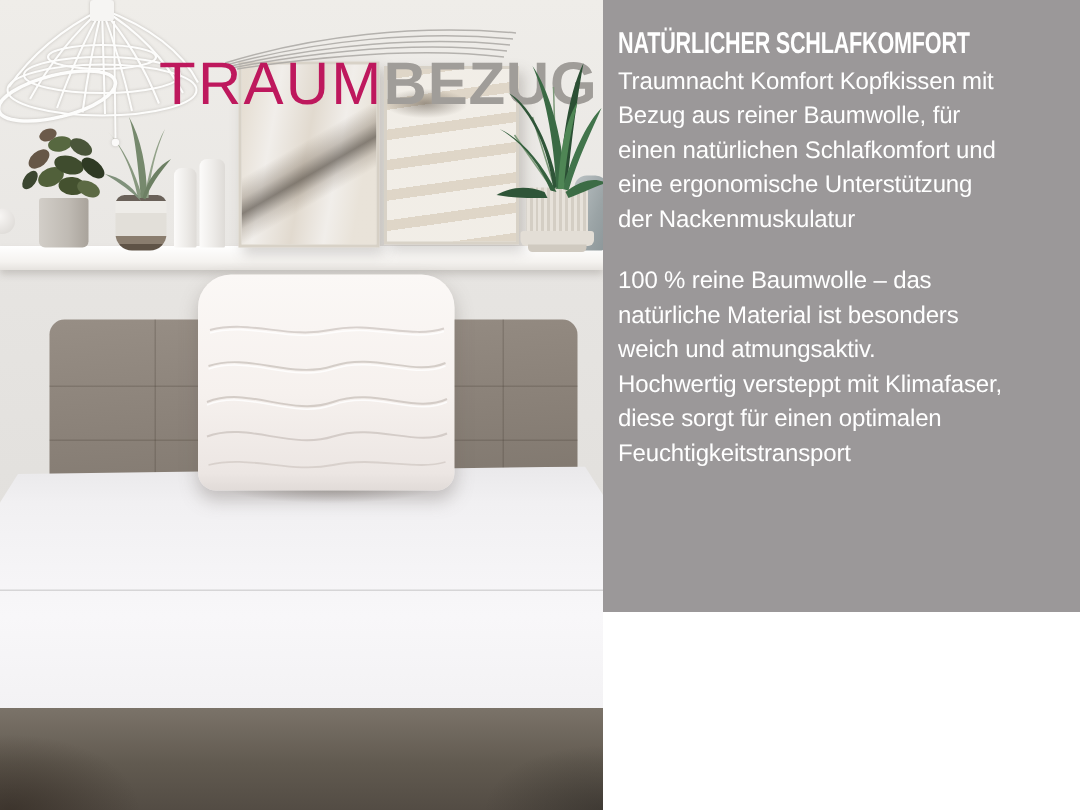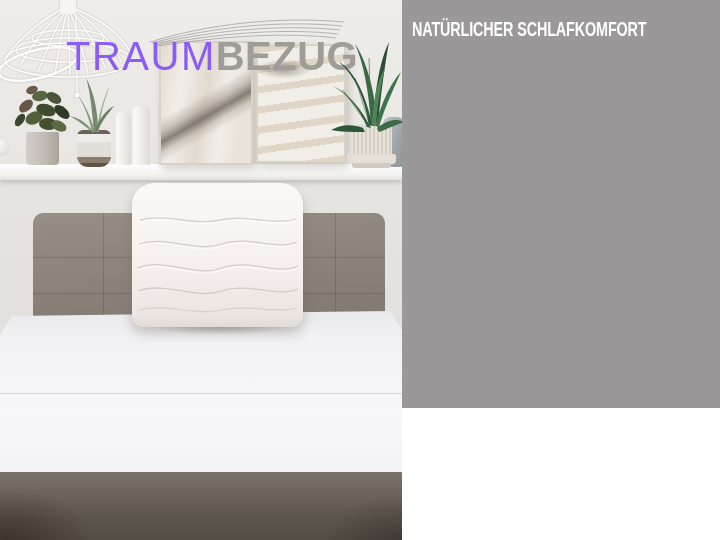--- a/index.html
+++ b/index.html
@@ -147,21 +147,21 @@
     <svg class="abs swoosh-svg" width="200" height="40" viewBox="0 0 200 40">
       <g stroke="#aba8a4" fill="none" stroke-width="1" opacity=".85">
         <path d="M2,30 C60,12 130,4 196,10"></path>
         <path d="M4,31 C64,15 132,8 194,14"></path>
         <path d="M6,32 C68,18 134,12 192,18"></path>
         <path d="M8,33 C72,21 136,16 190,22"></path>
         <path d="M10,34 C76,24 138,20 188,26"></path>
       </g>
     </svg>
 
-    <div class="abs logo"><span class="thin" style="color: #8b5cf6;">TRAUM</span><span class="bold" style="color: rgb(160, 157, 153);">BEZUG</span></div>
+    <div class="abs logo"><span class="thin" style="color: #be185d; margin-left: 40px;">TRAUM</span><span class="bold" style="color: rgb(160, 157, 153);">BEZUG</span></div>
 
     <div class="abs headboard">
       <div class="seam v" style="left:70px;"></div>
       <div class="seam v" style="left:302px;"></div>
       <div class="seam h" style="top:44px;"></div>
       <div class="seam h" style="top:80px;"></div>
     </div>
 
     <div class="abs mattress">
       <div class="crease"></div>
@@ -204,19 +204,30 @@
     <div class="abs pot-right"></div>
     <div class="abs saucer-right"></div>
     <div class="abs foot-right"></div>
 
     <div class="abs vase-gray"></div>
   </div>
 
   <div class="panel" style="background: rgb(155, 152, 153); color: rgb(255, 255, 255);">
     <div class="section">
       <h3><span>NATÜRLICHER SCHLAFKOMFORT</span></h3>
+      <p>Traumnacht Komfort Kopfkissen mit
+Bezug aus reiner Baumwolle, für
+einen natürlichen Schlafkomfort und
+eine ergonomische Unterstützung
+der Nackenmuskulatur</p>
     </div>
     <div class="section">
+      <p>100 % reine Baumwolle – das
+natürliche Material ist besonders
+weich und atmungsaktiv.
+Hochwertig versteppt mit Klimafaser,
+diese sorgt für einen optimalen
+Feuchtigkeitstransport</p>
     </div>
     <div class="section">
     </div>
   </div>
 </div>
 
 </body></html>

